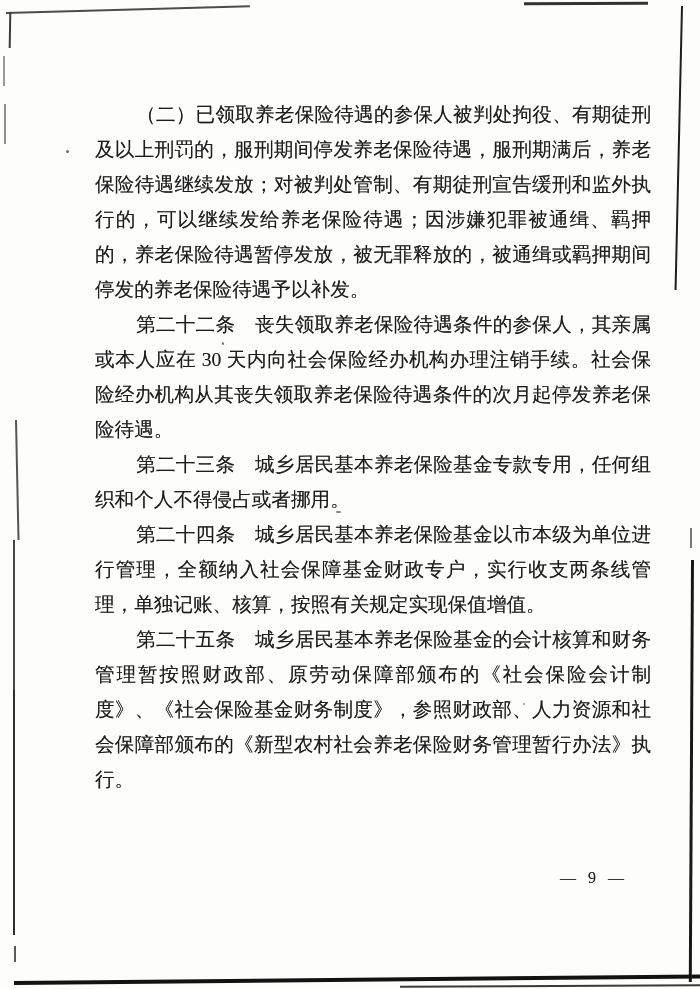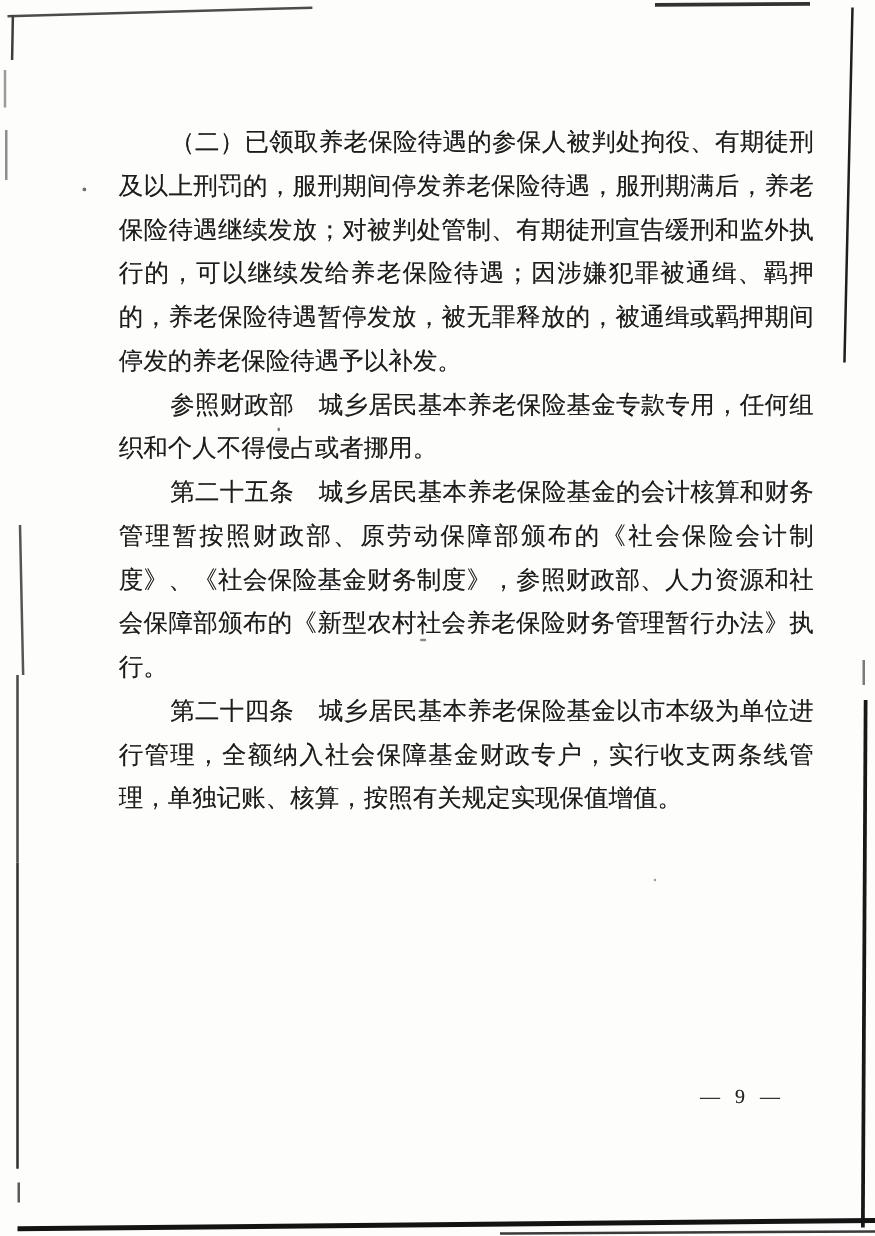--- a/index.html
+++ b/index.html
@@ -96,22 +96,23 @@
   <div class="artifact l6"></div>
   <div class="artifact l7"></div>
 
   <div class="speck s1"></div>
   <div class="speck s2"></div>
   <div class="speck s3"></div>
   <div class="speck s4"></div>
 
   <div class="content">
     <p class="para">（二）已领取养老保险待遇的参保人被判处拘役、有期徒刑及以上刑罚的，服刑期间停发养老保险待遇，服刑期满后，养老保险待遇继续发放；对被判处管制、有期徒刑宣告缓刑和监外执行的，可以继续发给养老保险待遇；因涉嫌犯罪被通缉、羁押的，养老保险待遇暂停发放，被无罪释放的，被通缉或羁押期间停发的养老保险待遇予以补发。</p>
+    <p class="para">第二十二条　丧失领取养老保险待遇条件的参保人，其亲属或本人应在 30 天内向社会保险经办机构办理注销手续。社会保险经办机构从其丧失领取养老保险待遇条件的次月起停发养老保险待遇。</p>
 
 
-    <p class="para">参照财政部　城乡居民基本养老保险基金专款专用，任何组织和个人不得侵占或者挪用。</p>
+    <p class="para">第二十三条　城乡居民基本养老保险基金专款专用，任何组织和个人不得侵占或者挪用。</p>
+    <p class="para">第二十四条　城乡居民基本养老保险基金以市本级为单位进行管理，全额纳入社会保障基金财政专户，实行收支两条线管理，单独记账、核算，按照有关规定实现保值增值。</p>
     <p class="para">第二十五条　城乡居民基本养老保险基金的会计核算和财务管理暂按照财政部、原劳动保障部颁布的《社会保险会计制度》、《社会保险基金财务制度》，参照财政部、人力资源和社会保障部颁布的《新型农村社会养老保险财务管理暂行办法》执行。</p>
-    <p class="para">第二十四条　城乡居民基本养老保险基金以市本级为单位进行管理，全额纳入社会保障基金财政专户，实行收支两条线管理，单独记账、核算，按照有关规定实现保值增值。</p>
   </div>
 
   <div class="page-number">— 9 —</div>
 
 </div>
 
 </body></html>

